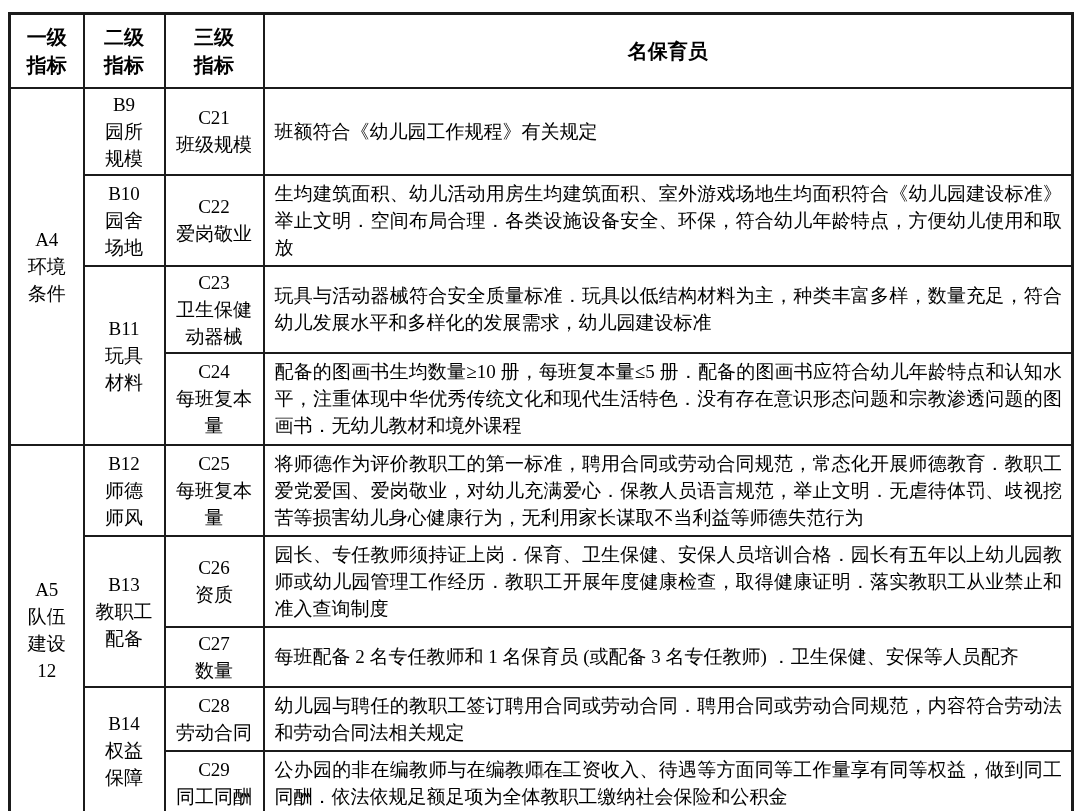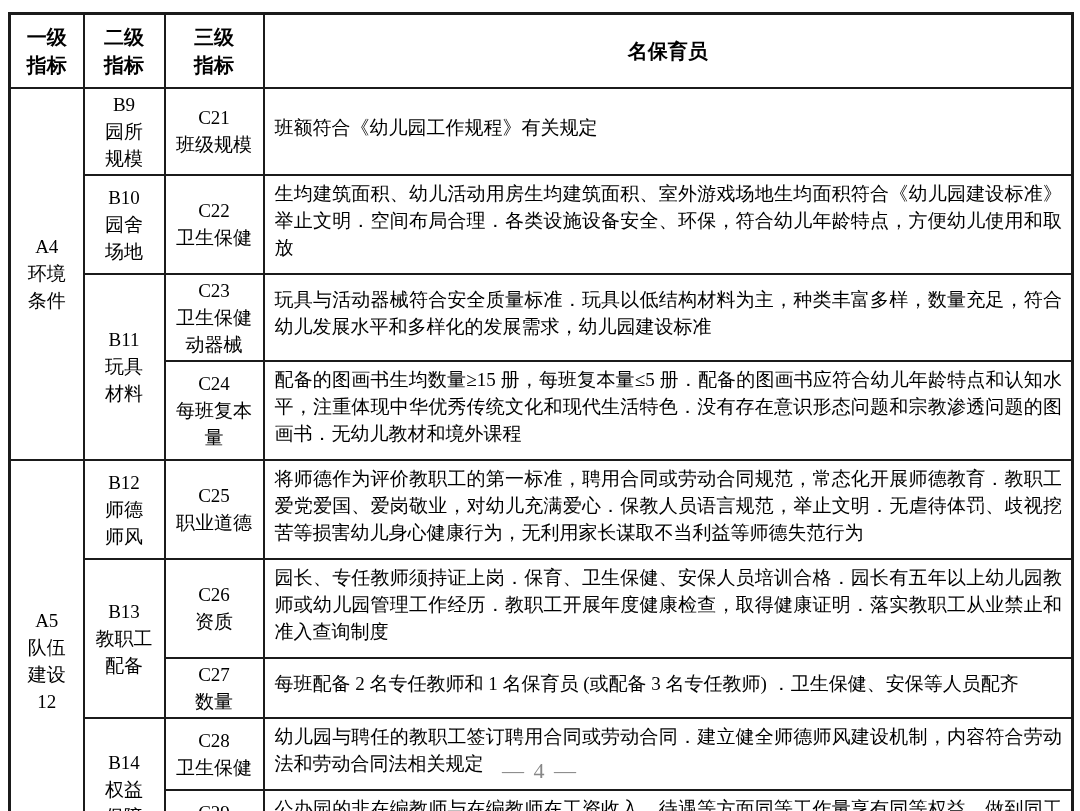--- a/index.html
+++ b/index.html
@@ -53,21 +53,21 @@
     vertical-align: middle;
     white-space: pre-line;
     padding: 2px;
     font-weight: normal;
   }
   td.req-cell {
     font-size: 19px;
     line-height: 27px;
     text-align: justify;
     vertical-align: middle;
-    padding: 4px 9px 12px 10px;
+    padding: 4px 9px 4px 10px;
     font-weight: normal;
   }
   tr.r1 { height: 78px; }
   tr.r2 { height: 80px; }
   tr.r3 { height: 84px; }
   tr.r4 { height: 92px; }
   tr.r5 { height: 90px; }
   tr.r6 { height: 62px; }
   tr.r7 { height: 54px; }
   tr.r8 { height: 60px; }
@@ -116,69 +116,69 @@
 规模</td>
         <td class="label-cell">C21
 班级规模</td>
         <td class="req-cell">班额符合《幼儿园工作规程》有关规定</td>
       </tr>
       <tr class="r2">
         <td class="label-cell">B10
 园舍
 场地</td>
         <td class="label-cell">C22
-卫生保健</td>
+爱岗敬业</td>
         <td class="req-cell">生均建筑面积、幼儿活动用房生均建筑面积、室外游戏场地生均面积符合《幼儿园建设标准》举止文明．空间布局合理．各类设施设备安全、环保，符合幼儿年龄特点，方便幼儿使用和取放</td>
       </tr>
       <tr class="r3">
         <td class="label-cell" rowspan="2">B11
 玩具
 材料</td>
         <td class="label-cell">C23
 卫生保健
 动器械</td>
         <td class="req-cell">玩具与活动器械符合安全质量标准．玩具以低结构材料为主，种类丰富多样，数量充足，符合幼儿发展水平和多样化的发展需求，幼儿园建设标准</td>
       </tr>
       <tr class="r4">
         <td class="label-cell">C24
 每班复本量</td>
-        <td class="req-cell">配备的图画书生均数量≥15 册，每班复本量≤5 册．配备的图画书应符合幼儿年龄特点和认知水平，注重体现中华优秀传统文化和现代生活特色．没有存在意识形态问题和宗教渗透问题的图画书．无幼儿教材和境外课程</td>
+        <td class="req-cell">配备的图画书生均数量≥10 册，每班复本量≤5 册．配备的图画书应符合幼儿年龄特点和认知水平，注重体现中华优秀传统文化和现代生活特色．没有存在意识形态问题和宗教渗透问题的图画书．无幼儿教材和境外课程</td>
       </tr>
       <tr class="r5">
         <td class="label-cell" rowspan="5">A5
 队伍
 建设
 12</td>
         <td class="label-cell">B12
 师德
 师风</td>
         <td class="label-cell">C25
-职业道德</td>
+每班复本量</td>
         <td class="req-cell">将师德作为评价教职工的第一标准，聘用合同或劳动合同规范，常态化开展师德教育．教职工爱党爱国、爱岗敬业，对幼儿充满爱心．保教人员语言规范，举止文明．无虐待体罚、歧视挖苦等损害幼儿身心健康行为，无利用家长谋取不当利益等师德失范行为</td>
       </tr>
       <tr class="r6">
         <td class="label-cell" rowspan="2">B13
 教职工
 配备</td>
         <td class="label-cell">C26
 资质</td>
         <td class="req-cell">园长、专任教师须持证上岗．保育、卫生保健、安保人员培训合格．园长有五年以上幼儿园教师或幼儿园管理工作经历．教职工开展年度健康检查，取得健康证明．落实教职工从业禁止和准入查询制度</td>
       </tr>
       <tr class="r7">
         <td class="label-cell">C27
 数量</td>
         <td class="req-cell">每班配备 2 名专任教师和 1 名保育员 (或配备 3 名专任教师) ．卫生保健、安保等人员配齐</td>
       </tr>
       <tr class="r8">
         <td class="label-cell" rowspan="2">B14
 权益
 保障</td>
         <td class="label-cell">C28
-卫生保健</td>
-        <td class="req-cell">幼儿园与聘任的教职工签订聘用合同或劳动合同．建立健全师德师风建设机制，内容符合劳动法和劳动合同法相关规定</td>
+劳动合同</td>
+        <td class="req-cell">幼儿园与聘任的教职工签订聘用合同或劳动合同．聘用合同或劳动合同规范，内容符合劳动法和劳动合同法相关规定</td>
       </tr>
       <tr class="r9">
         <td class="label-cell">C29
 同工同酬</td>
         <td class="req-cell">公办园的非在编教师与在编教师在工资收入、待遇等方面同等工作量享有同等权益，做到同工同酬．依法依规足额足项为全体教职工缴纳社会保险和公积金</td>
       </tr>
     </tbody>
   </table>
 
   <div class="page-footer">— 4 —</div>

